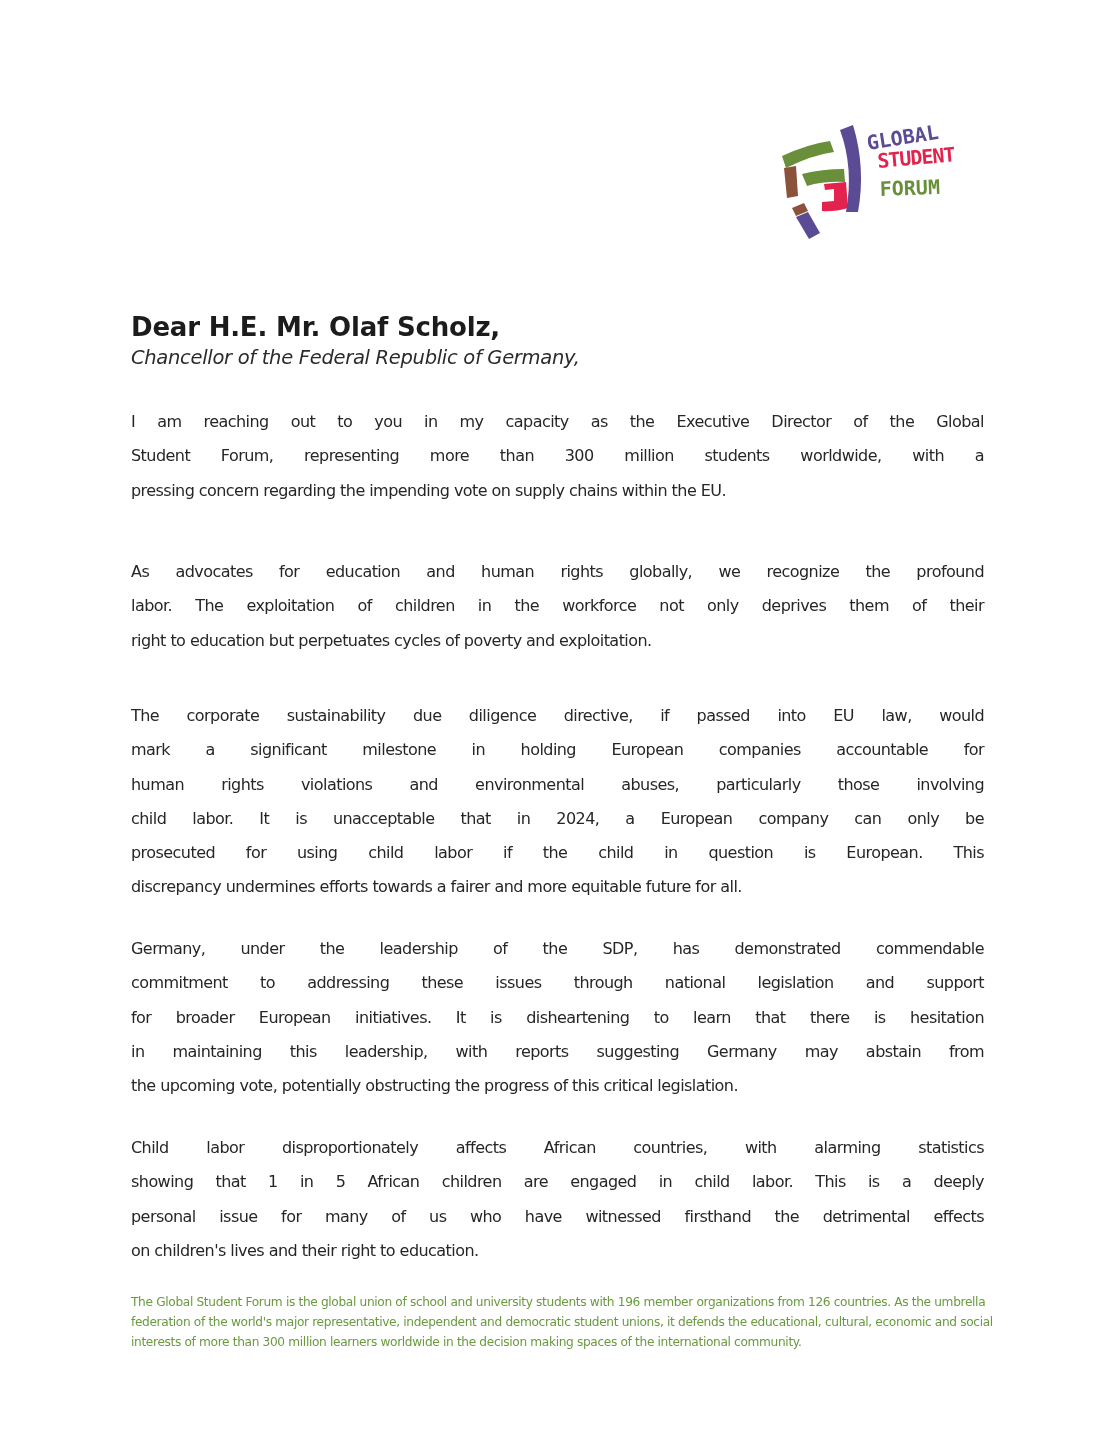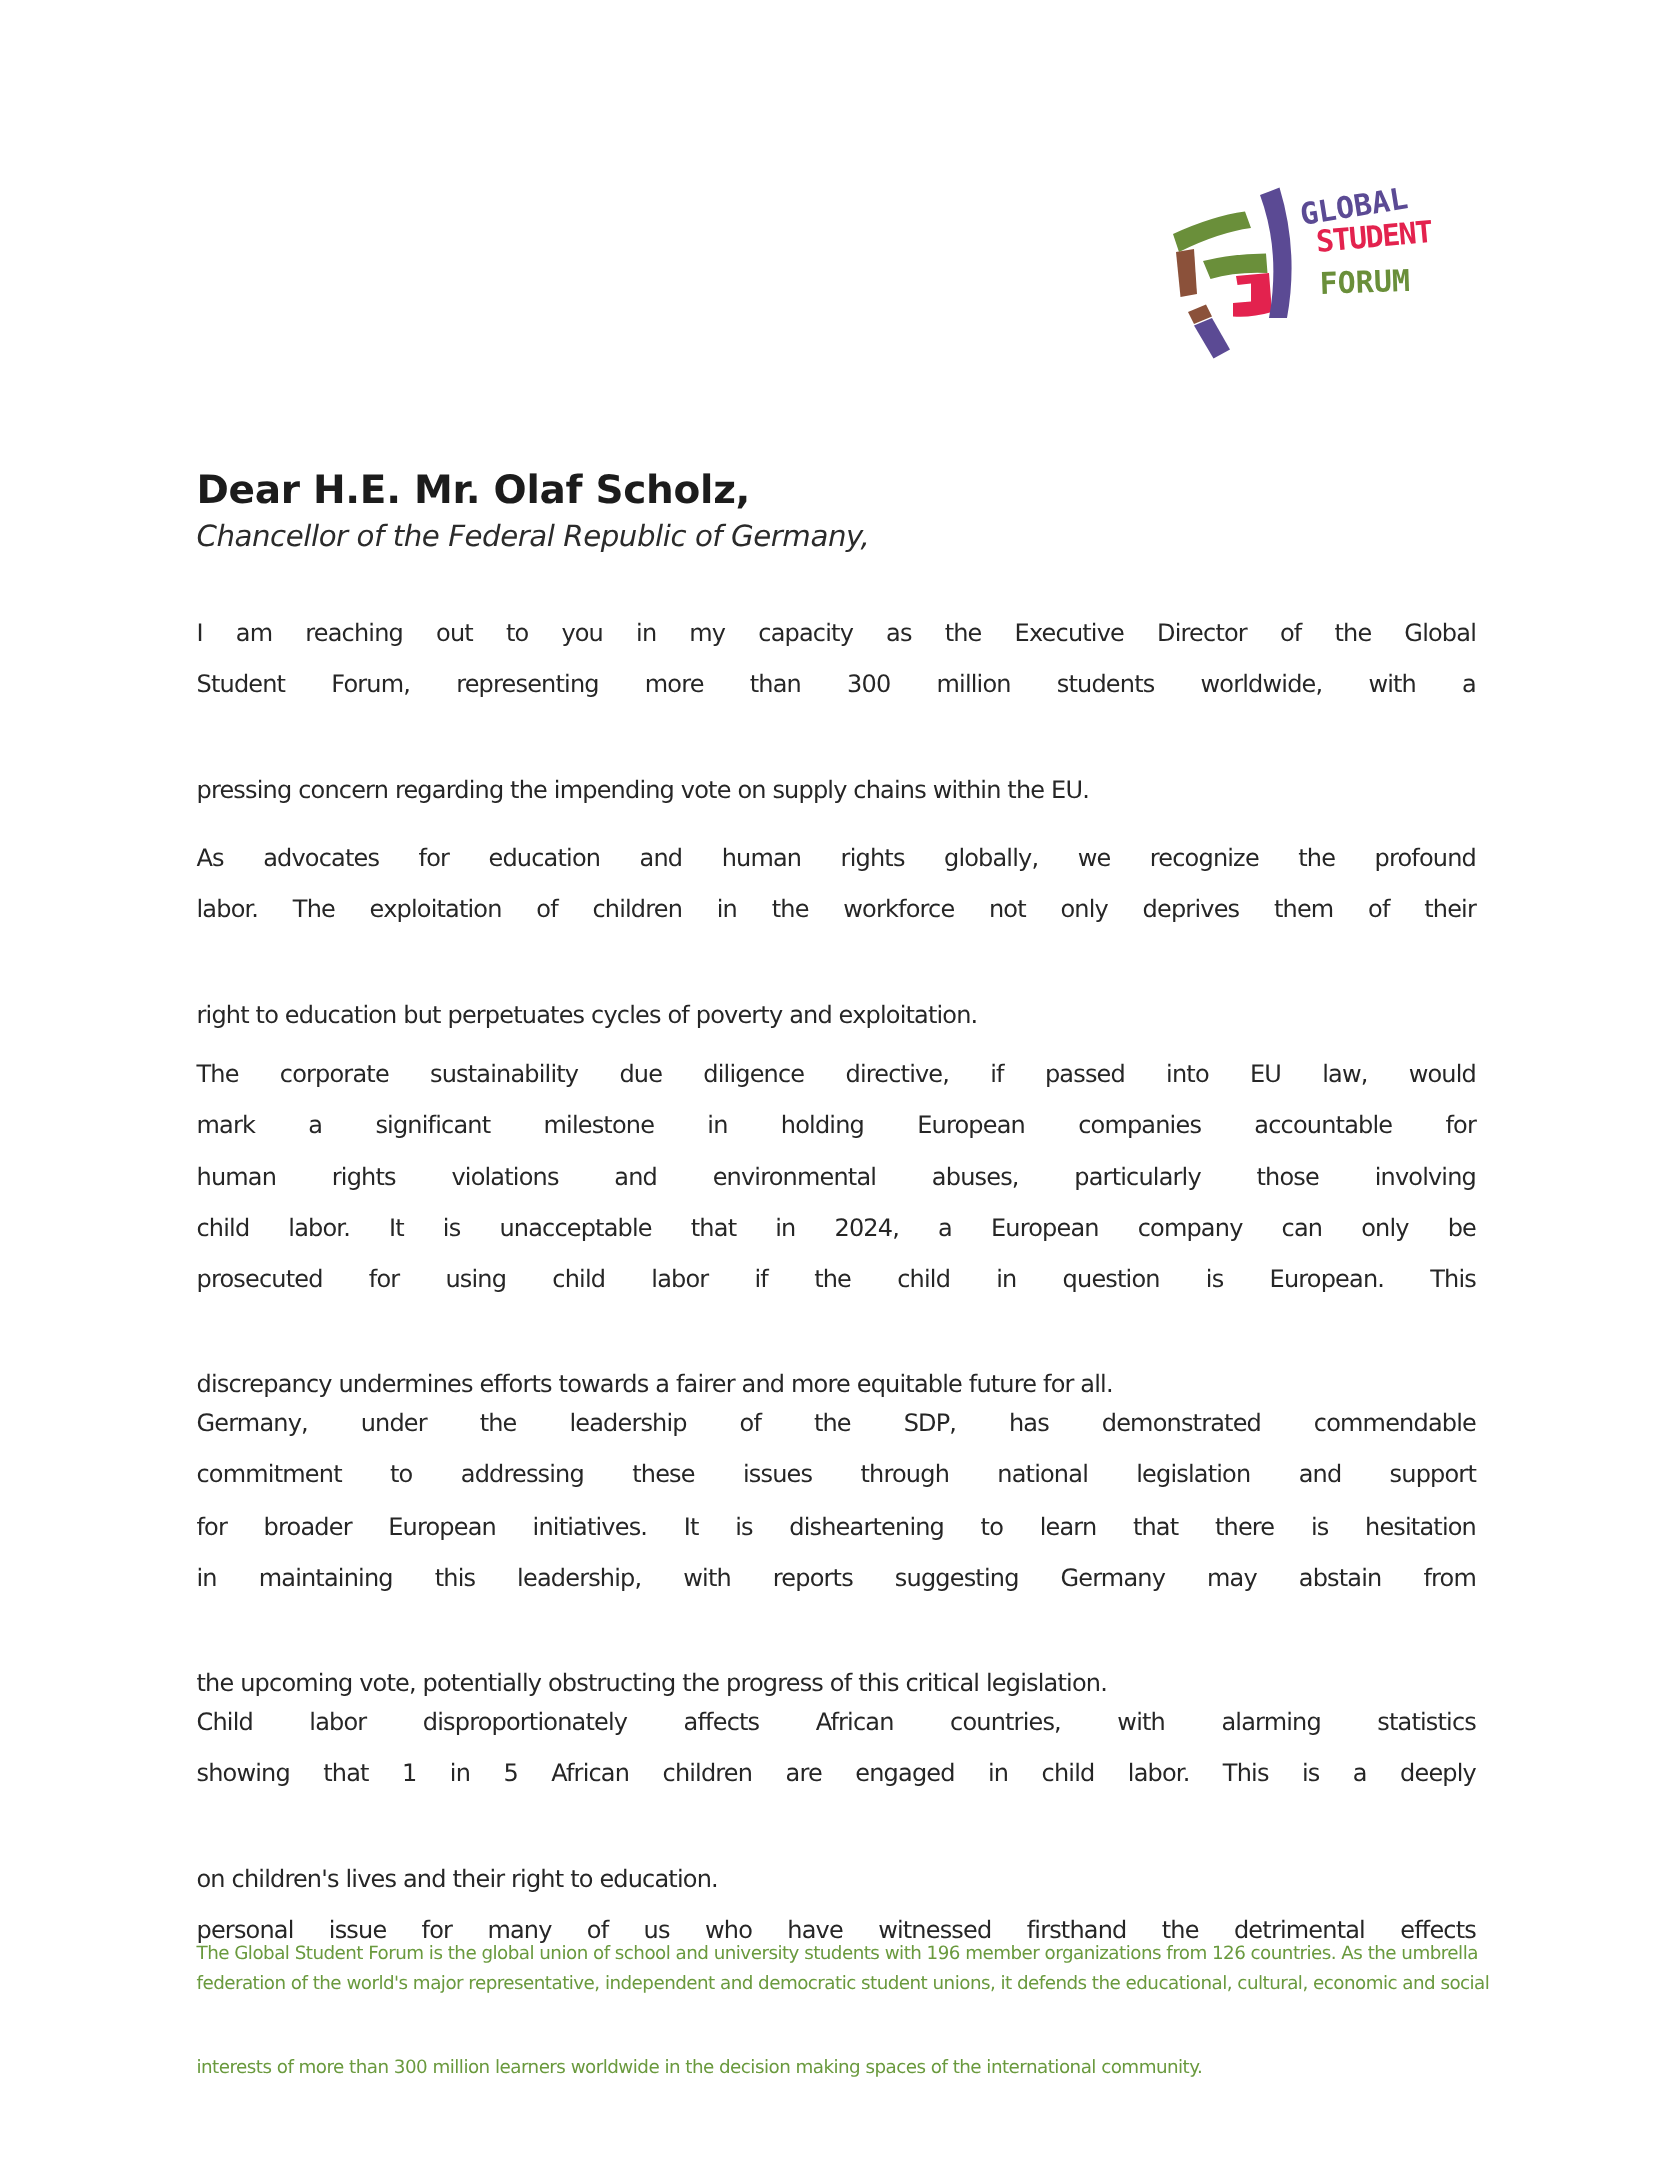--- a/index.html
+++ b/index.html
@@ -3,21 +3,21 @@
 <meta charset="utf-8">
 <style>
   html, body { margin: 0; padding: 0; background: #ffffff; }
   body { width: 1116px; height: 1443px; position: relative; overflow: hidden;
          font-family: "DejaVu Sans", "Liberation Sans", sans-serif; color: #2b2b2b; }
   .logo { position: absolute; left: 778px; top: 108px; width: 210px; height: 140px; }
   .salutation { position: absolute; left: 131px; top: 312px; font-size: 26px; font-weight: bold; color: #1c1c1c; letter-spacing: -0.2px; }
   .recipient-title { position: absolute; left: 131px; top: 346px; font-size: 19.5px; font-style: italic; color: #2b2b2b; letter-spacing: -0.3px; }
   .para { position: absolute; left: 131px; width: 853px; font-size: 16px; line-height: 34.3px; color: #262626; }
   .line { display: block; text-align: justify; text-align-last: justify; white-space: nowrap; height: 34.3px; letter-spacing: -0.55px; word-spacing: 0px; }
-  .line.last { text-align-last: left; margin-top: 36px; }
+  .line.last { text-align-last: left; }
   .footer { position: absolute; left: 131px; top: 1292px; width: 853px; font-size: 12.2px; line-height: 20px; color: #6a9a3e; }
   .footer .line { height: 20px; letter-spacing: -0.35px; }
   .p1 { top: 405px; }
   .p2 { top: 555px; }
   .p3 { top: 699px; }
   .p4 { top: 932px; }
   .p5 { top: 1131px; }
 </style>
 </head>
 <body>
@@ -73,21 +73,21 @@
   <span class="line">Germany, under the leadership of the SDP, has demonstrated commendable</span>
   <span class="line">commitment to addressing these issues through national legislation and support</span>
   <span class="line">for broader European initiatives. It is disheartening to learn that there is hesitation</span>
   <span class="line">in maintaining this leadership, with reports suggesting Germany may abstain from</span>
   <span class="line last">the upcoming vote, potentially obstructing the progress of this critical legislation.</span>
 </div>
 
 <div class="para p5">
   <span class="line">Child labor disproportionately affects African countries, with alarming statistics</span>
   <span class="line">showing that 1 in 5 African children are engaged in child labor. This is a deeply</span>
+  <span class="line">personal issue for many of us who have witnessed firsthand the detrimental effects</span>
   <span class="line last">on children's lives and their right to education.</span>
-  <span class="line">personal issue for many of us who have witnessed firsthand the detrimental effects</span>
 </div>
 
 <div class="footer">
   <span class="line">The Global Student Forum is the global union of school and university students with 196 member organizations from 126 countries. As the umbrella</span>
   <span class="line">federation of the world's major representative, independent and democratic student unions, it defends the educational, cultural, economic and social</span>
   <span class="line last">interests of more than 300 million learners worldwide in the decision making spaces of the international community.</span>
 </div>
 
 </body></html>

